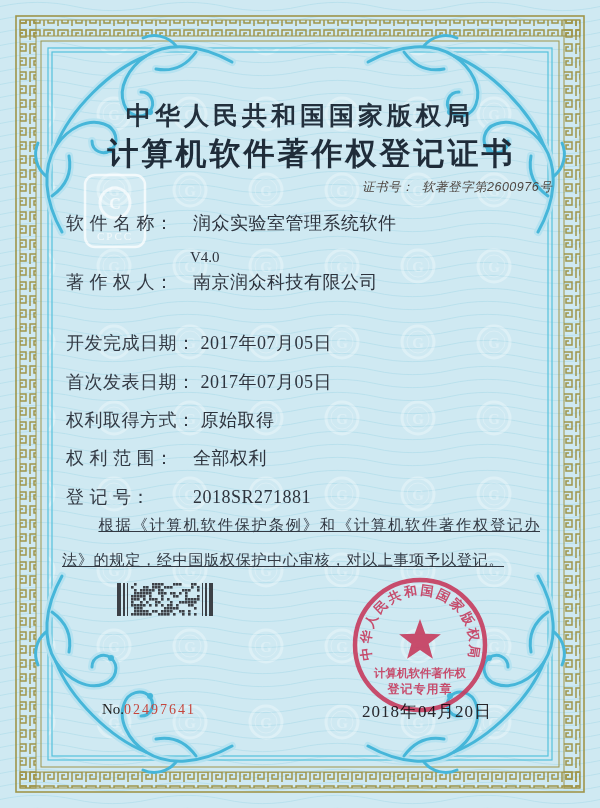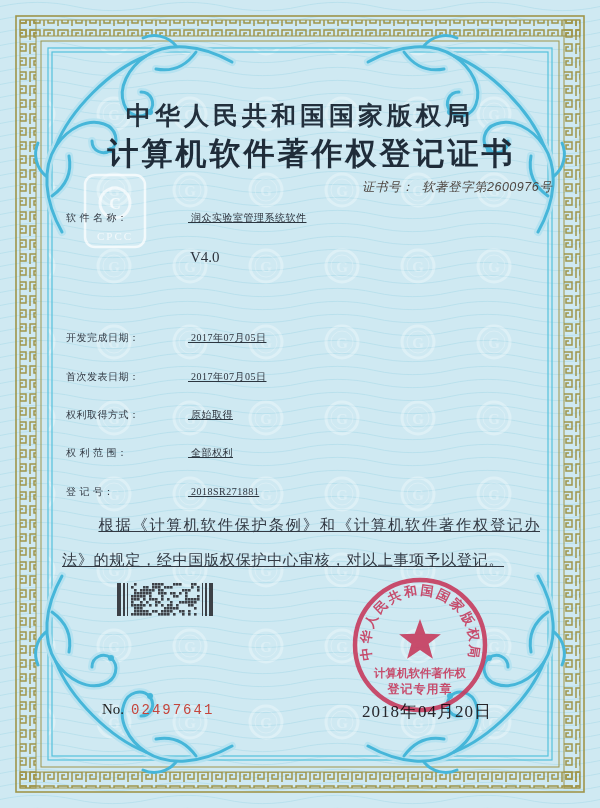--- a/index.html
+++ b/index.html
@@ -21,42 +21,42 @@
   .cert-title{
     left:0;right:0;top:133px;text-align:center;
     font-size:31px;font-weight:700;letter-spacing:3px;color:#1f2c39;padding-left:23px;
   }
   .cert-no{
     left:362px;top:179px;font-size:12.5px;color:#4d4540;letter-spacing:.5px;
     font-family:"Liberation Sans","DejaVu Sans",sans-serif;
     font-style:italic;
   }
   .cert-no .cert-no-val{margin-left:8px;}
-  .row{left:66px;font-size:10px;letter-spacing:.5px;text-decoration:underline;}
+  .row{left:66px;font-size:18px;letter-spacing:.5px;}
   .lbl{display:inline-block;min-width:122px;color:#333a44;}
   .val{color:#2d333d;}
   .val2{left:190px;font-size:15px;color:#2d333d;margin-top:16px;}
   .statement{
     left:62px;top:508px;width:478px;
     font-size:15.2px;line-height:2.3;letter-spacing:.6px;
     text-indent:2.4em;color:#323943;text-align:justify;text-decoration:underline;
   }
   .barcode{left:117px;top:583px;}
   .seal{
     left:345px;top:570px;z-index:4;
     mix-blend-mode:multiply;opacity:.9;
   }
   .issue-date{
     left:362px;top:700px;z-index:3;
     font-size:17px;letter-spacing:1px;color:#26262b;
   }
   .serial{left:102px;top:701px;font-size:15px;color:#222;z-index:3;}
   .serial .digits{
-    color:#c5453c;font-family:Liberation Mono, monospace;
-    font-size:14px;letter-spacing:2px;margin-left:7px;
+    color:#c5453c;font-family:Liberation Serif, serif;
+    font-size:14px;letter-spacing:2px;
   }
 </style>
 </head>
 <body>
 
 <div class="certificate">
 
   <svg class="bg-art" width="600" height="808" viewBox="0 0 600 808">
     <defs>
       <pattern id="m" width="14" height="14" patternUnits="userSpaceOnUse">
@@ -132,20 +132,24 @@
     <div class="abs cert-no">
       <span>证书号：</span><span class="cert-no-val">软著登字第2600976号</span>
     </div>
 
     <div class="abs row" style="top:211px">
       <span class="lbl">软 件 名 称：</span>
       <span class="val">润众实验室管理系统软件</span>
     </div>
     <div class="abs val2" style="top:233px">V4.0</div>
 
+    <div class="abs row" style="top:270px">
+      <span class="lbl">著 作 权 人：</span>
+      <span class="val">南京润众科技有限公司</span>
+    </div>
 
     <div class="abs row" style="top:331px">
       <span class="lbl">开发完成日期：</span>
       <span class="val">2017年07月05日</span>
     </div>
 
     <div class="abs row" style="top:370px">
       <span class="lbl">首次发表日期：</span>
       <span class="val">2017年07月05日</span>
     </div>

